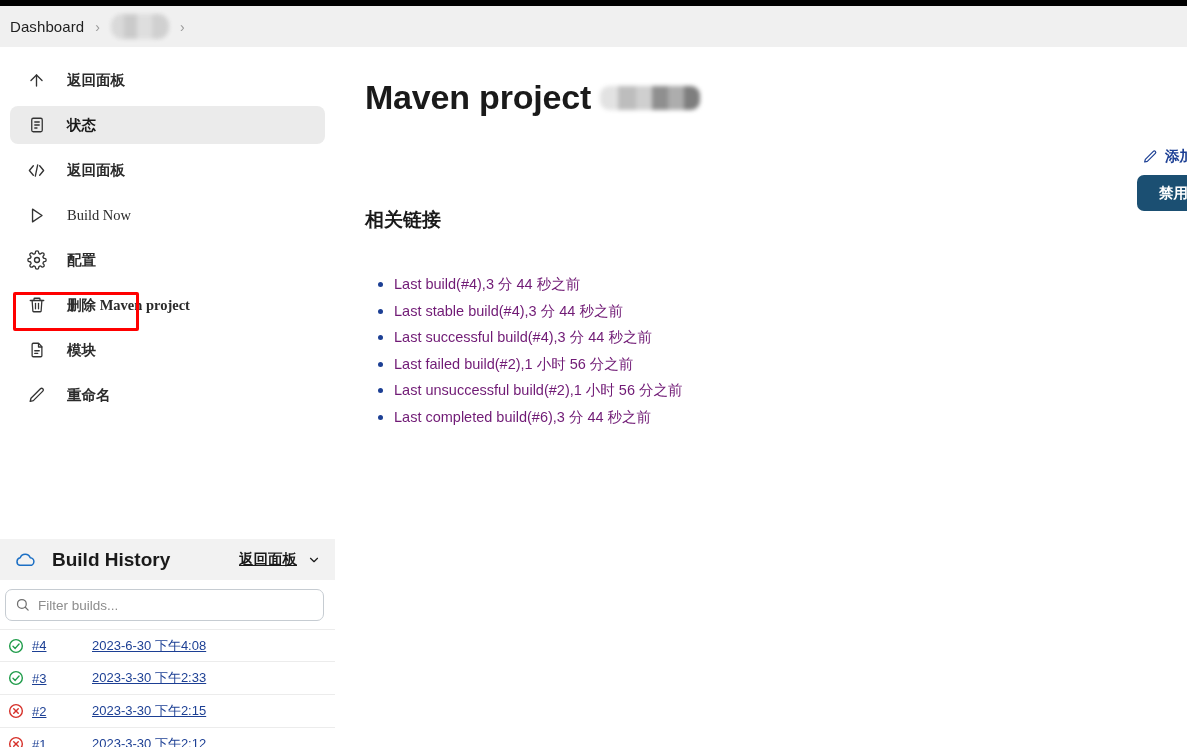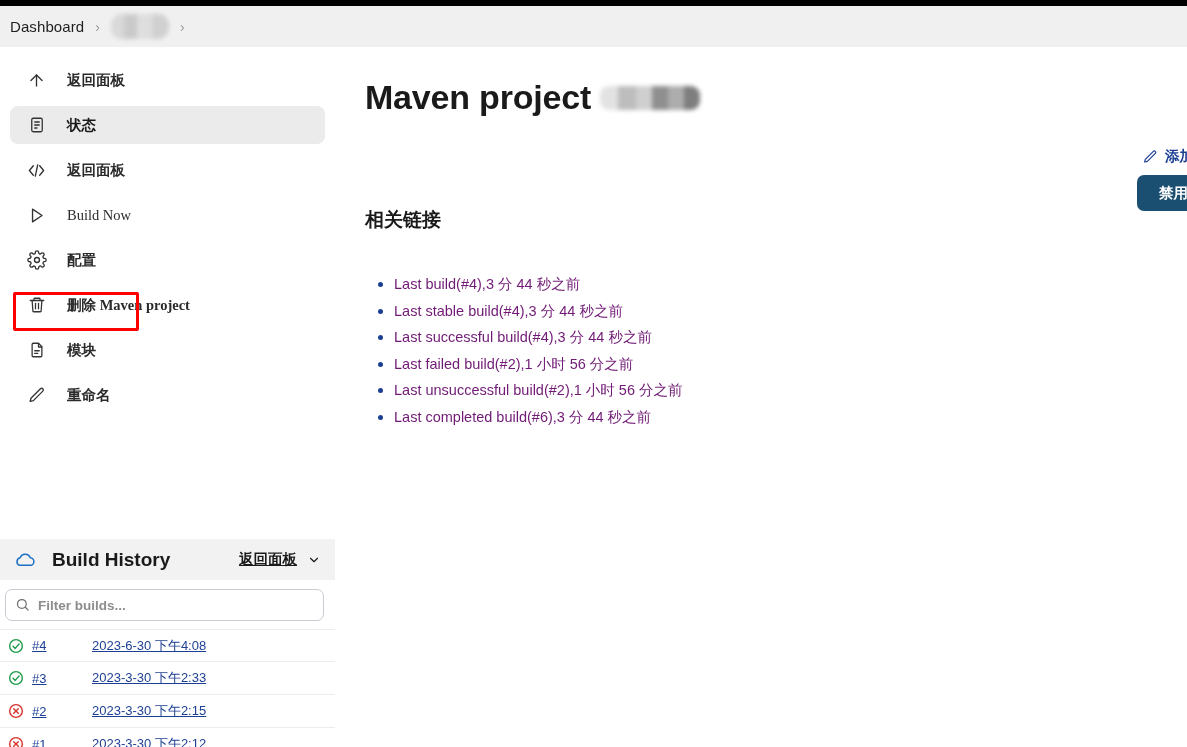--- a/index.html
+++ b/index.html
@@ -122,21 +122,20 @@
   .filter-input {
     width: 100%; height: 100%;
     border: 1px solid #c6ccd2;
     border-radius: 7px;
     padding: 0 10px 0 32px;
     font-size: 13.5px;
     font-family: "Liberation Sans", sans-serif;
     color: #2b2b2b;
     background: #fff;
     outline: none;
-    font-weight: bold;
   }
   .filter-input::placeholder { color: #8d8d8d; }
   .filter-sicon {
     position: absolute; left: 10px; top: 8px;
     pointer-events: none;
   }
 
   .build-list { position: absolute; top: 582px; left: 0; width: 335px; }
   .build-row {
     height: 33px;

